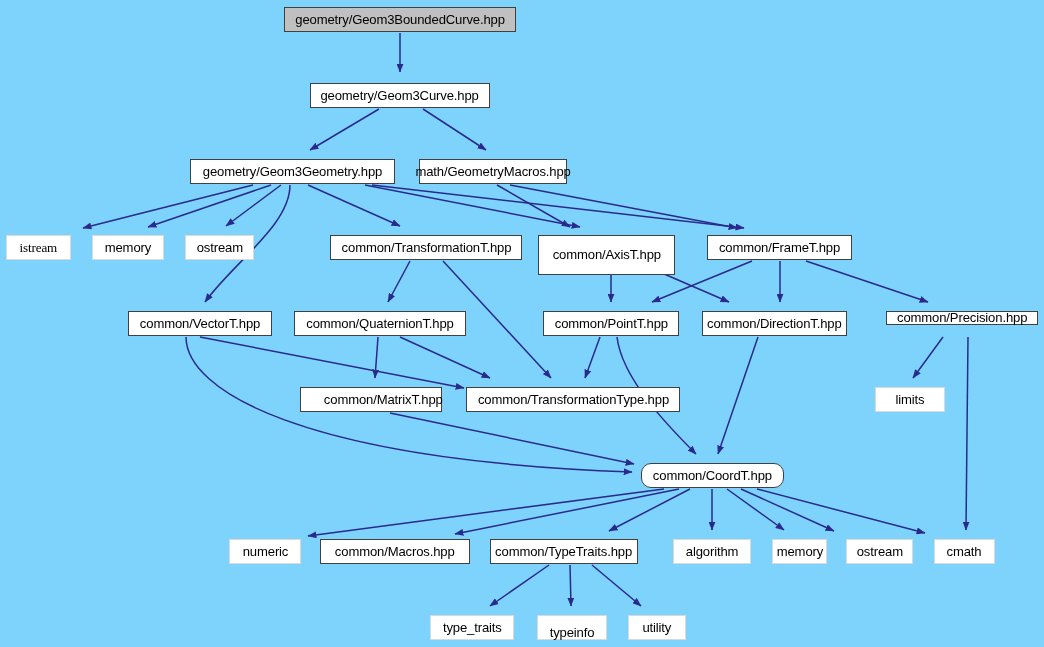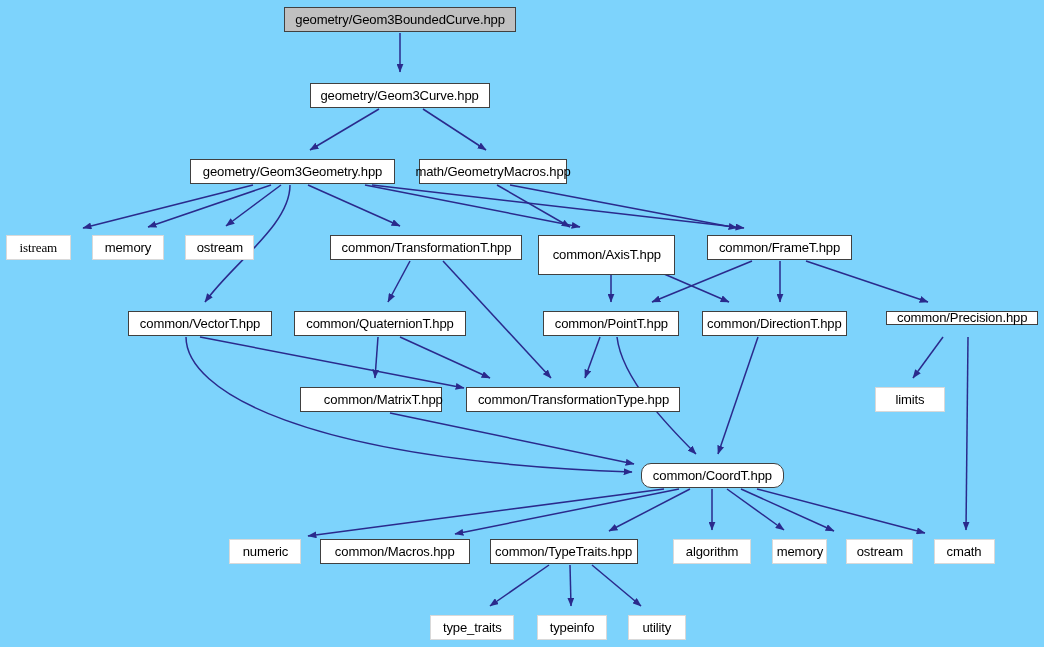--- a/index.html
+++ b/index.html
@@ -182,21 +182,21 @@
       </div>
       <div class="node system" style="left: 846px; top: 539px; width: 67px; height: 25px;">
         <span class="node-label">ostream</span>
       </div>
       <div class="node system" style="left: 934px; top: 539px; width: 61px; height: 25px; align-items: center;">
         <span class="node-label">cmath</span>
       </div>
       <div class="node system" style="left: 430px; top: 615px; width: 84px; height: 25px;">
         <span class="node-label">type_traits</span>
       </div>
-      <div class="node system" style="left: 537px; top: 615px; width: 70px; height: 25px;">
+      <div class="node system" style="left: 537px; top: 615px; width: 70px; height: 25px; align-items: flex-end;">
         <span class="node-label">typeinfo</span>
       </div>
       <div class="node system" style="left: 628px; top: 615px; width: 58px; height: 25px;">
         <span class="node-label">utility</span>
       </div>
     </div>
 
 </div>
 
 </body></html>

